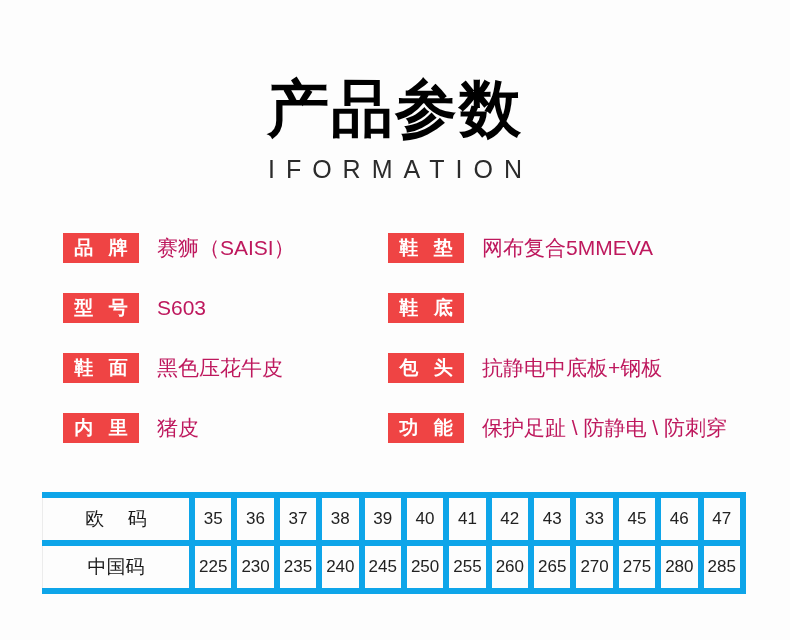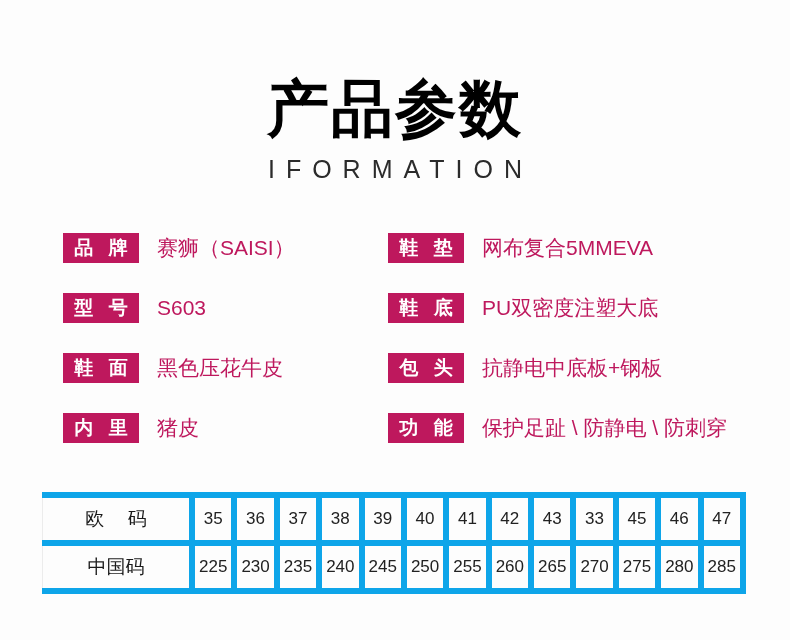--- a/index.html
+++ b/index.html
@@ -62,21 +62,21 @@
   .spec-col-right { margin-left: 0px;  width: 360px; }
 
   .spec-row {
     height: 60px;
     display: flex;
     align-items: center;
   }
   .spec-chip {
     width: 76px;
     height: 30px;
-    background: #be185d;
+    background: #ef4444;
     color: #ffffff;
     font-size: 19px;
     line-height: 30px;
     font-weight: 700;
     text-align: center;
     letter-spacing: 5px;
     text-indent: 5px;
     box-sizing: border-box;
     flex: 0 0 auto;
     white-space: nowrap;
@@ -154,21 +154,20 @@
     </div>
   </div>
 
   <div class="spec-col spec-col-right">
     <div class="spec-row">
       <div class="spec-chip">鞋 垫</div>
       <div class="spec-value">网布复合5MMEVA</div>
     </div>
     <div class="spec-row">
       <div class="spec-chip">鞋 底</div>
-      <div class="spec-value">PU双密度注塑大底</div>
     </div>
     <div class="spec-row">
       <div class="spec-chip">包 头</div>
       <div class="spec-value">抗静电中底板+钢板</div>
     </div>
     <div class="spec-row">
       <div class="spec-chip">功 能</div>
       <div class="spec-value">保护足趾 \ 防静电 \ 防刺穿</div>
     </div>
   </div>

